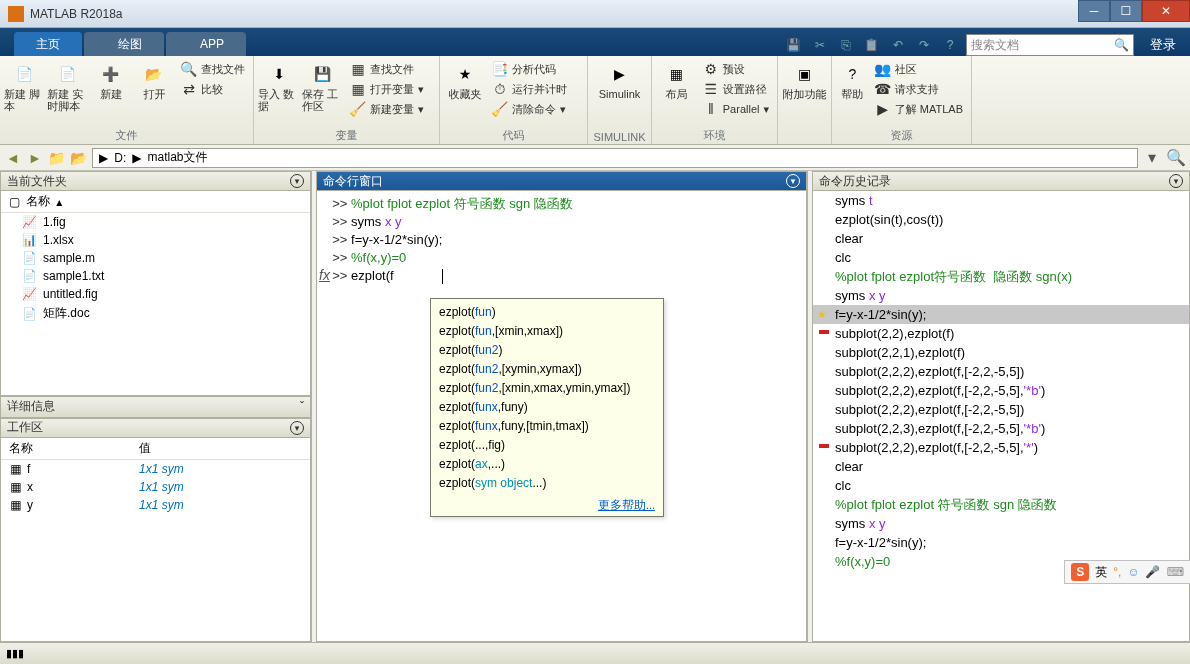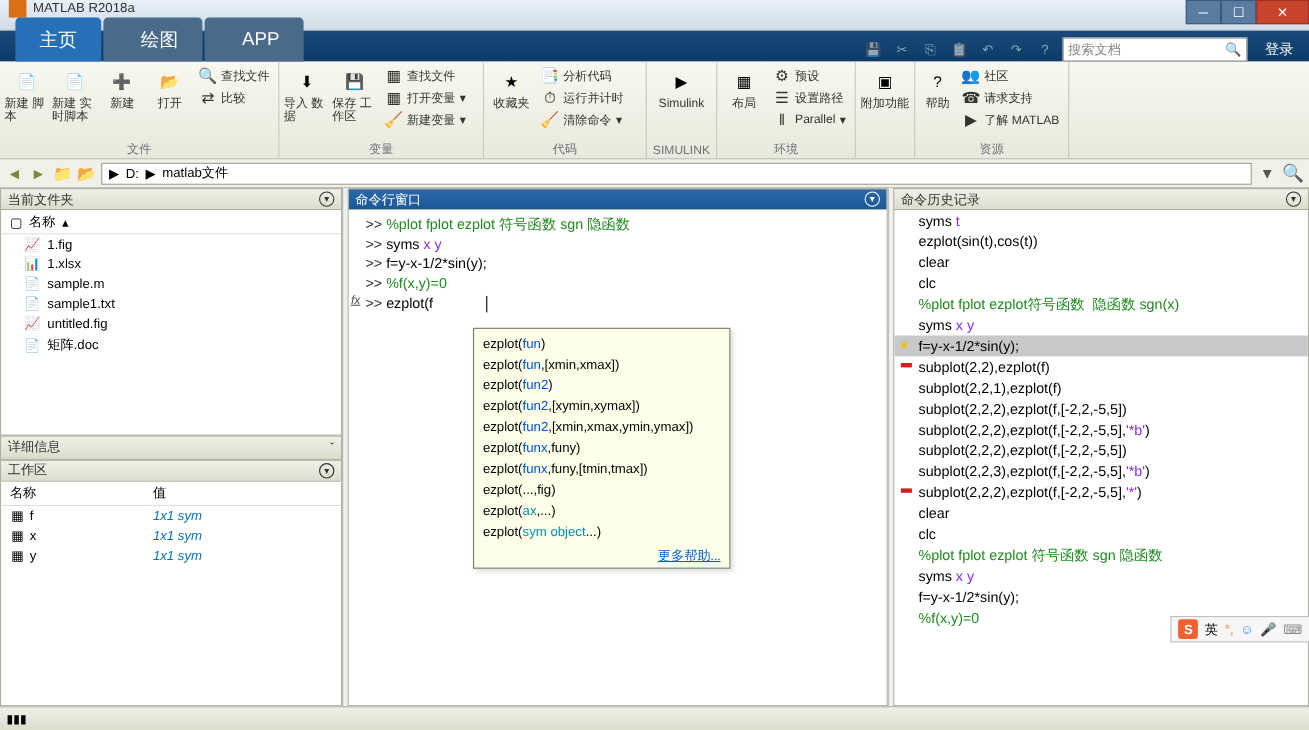--- a/index.html
+++ b/index.html
@@ -1,29 +1,29 @@
 <!DOCTYPE html>
 <html><head>
 <meta charset="utf-8">
 <style>
 * { margin: 0; padding: 0; box-sizing: border-box; font-family: "Microsoft YaHei", Arial, sans-serif; }
 body { width: 1190px; height: 664px; background: #f0f0f0; overflow: hidden; position: relative; }
 
 
-.titlebar { height: 28px; background: linear-gradient(to bottom, #e8f0f8, #d0dce8); display: flex; align-items: flex-start; padding-left: 8px; border-bottom: 1px solid #a0b0c0; }
+.titlebar { height: 28px; background: linear-gradient(to bottom, #e8f0f8, #d0dce8); display: flex; align-items: center; padding-left: 8px; border-bottom: 1px solid #a0b0c0; }
 .titlebar-icon { width: 16px; height: 16px; background: #d97016; margin-right: 6px; }
 .titlebar-text { font-size: 12px; color: #333; flex: 1; }
 .win-controls { display: flex; height: 100%; }
 .win-btn { width: 32px; height: 22px; display: flex; align-items: center; justify-content: center; font-size: 12px; color: #fff; }
 .win-min, .win-max { background: #5a7ca0; border: 1px solid #3a5c80; }
 .win-close { background: #c8442c; width: 48px; border: 1px solid #a03020; }
 
 
 .tabrow { height: 28px; background: linear-gradient(to bottom, #1a4a7a, #0d3a68); display: flex; align-items: flex-end; padding-left: 14px; }
-.tab { height: 40px; padding: 0 22px; font-size: 17px; color: #fff; display: flex; align-items: center; border-radius: 4px 4px 0 0; margin-right: 2px; }
+.tab { height: 24px; padding: 0 22px; font-size: 12px; color: #fff; display: flex; align-items: center; border-radius: 4px 4px 0 0; margin-right: 2px; }
 .tab.active { background: #2670b8; }
 .tab.inactive { background: #4a6a8a; padding-left: 34px; }
 .tab-icons { margin-left: auto; display: flex; gap: 6px; padding-right: 4px; align-items: center; }
 .tab-ic { width: 20px; height: 20px; opacity: 0.55; color:#cfe; font-size:12px; display:flex; align-items:center; justify-content:center;}
 .searchdoc { width: 168px; height: 22px; background: #fff; border: 1px solid #888; font-size: 12px; padding: 0 4px; display:flex; align-items:center; justify-content:space-between;}
 .searchdoc span{color:#888}
 .login { color: #fff; font-size: 13px; padding: 0 10px; }
 
 
 .ribbon { height: 89px; background: linear-gradient(to bottom, #f8f8f0, #e8e8dc); border-bottom: 1px solid #b0b0a0; display: flex; }
@@ -70,21 +70,21 @@
 .ws-row { display:flex; }
 .ws-row div:first-child { width:130px; padding:2px 8px; display:flex; align-items:center; gap:4px;}
 .ws-row div:last-child { padding:2px 8px; color:#0070c0; font-style:italic; }
 
 
 .cmd-body { flex:1; background:#fff; border:1px solid #b0b0a0; border-top:none; font-family: Consolas, monospace; font-size:13px; padding:4px 8px; position:relative; overflow:hidden;}
 .cmd-line { white-space: pre; line-height: 18px; }
 .prompt { color:#333; }
 .comment { color:#1e8a1e; }
 .str { color:#8a2be2; }
-.fx { position:absolute; left:2px; top:76px; font-style:italic; color:#555; font-size:11px;text-decoration:underline;}
+.fx { position:absolute; left:2px; top:76px; font-style:italic; color:#555; font-size:14px;text-decoration:underline;}
 .cursor-ibeam{ display:inline-block; width:1px; height:15px; background:#000; vertical-align:middle; margin-left:48px;}
 
 
 .hint { position:absolute; left:406px; top:298px; width:234px; background:#feffe8; border:1px solid #7a7a68; font-family: Consolas, monospace; font-size:12px; padding:4px 8px 2px 8px; z-index:10; box-shadow: 2px 2px 4px rgba(0,0,0,.15); margin-left: 24px; }
 .hint-line { line-height:19px; white-space:pre; }
 .kw-fun { color:#0050d0; }
 .kw-sym { color:#0090b0; }
 .hint-more { text-align:right; color:#0060d0; text-decoration:underline; font-family:"Microsoft YaHei"; padding-top:4px; }
 
 

